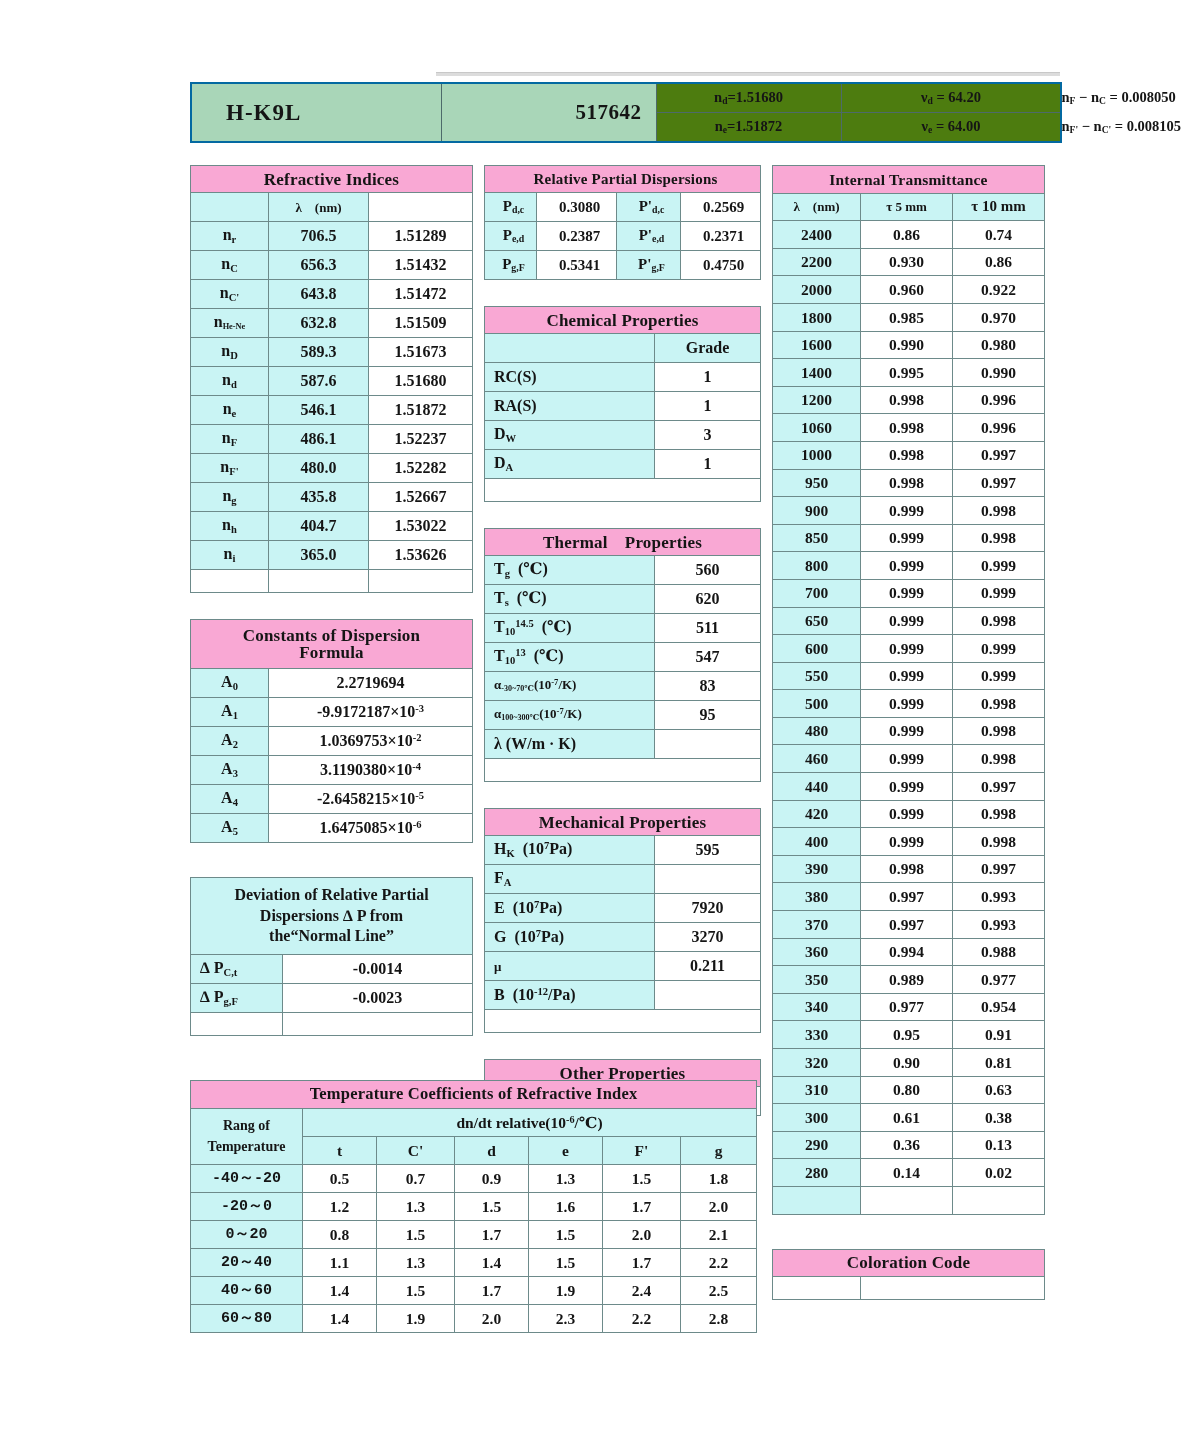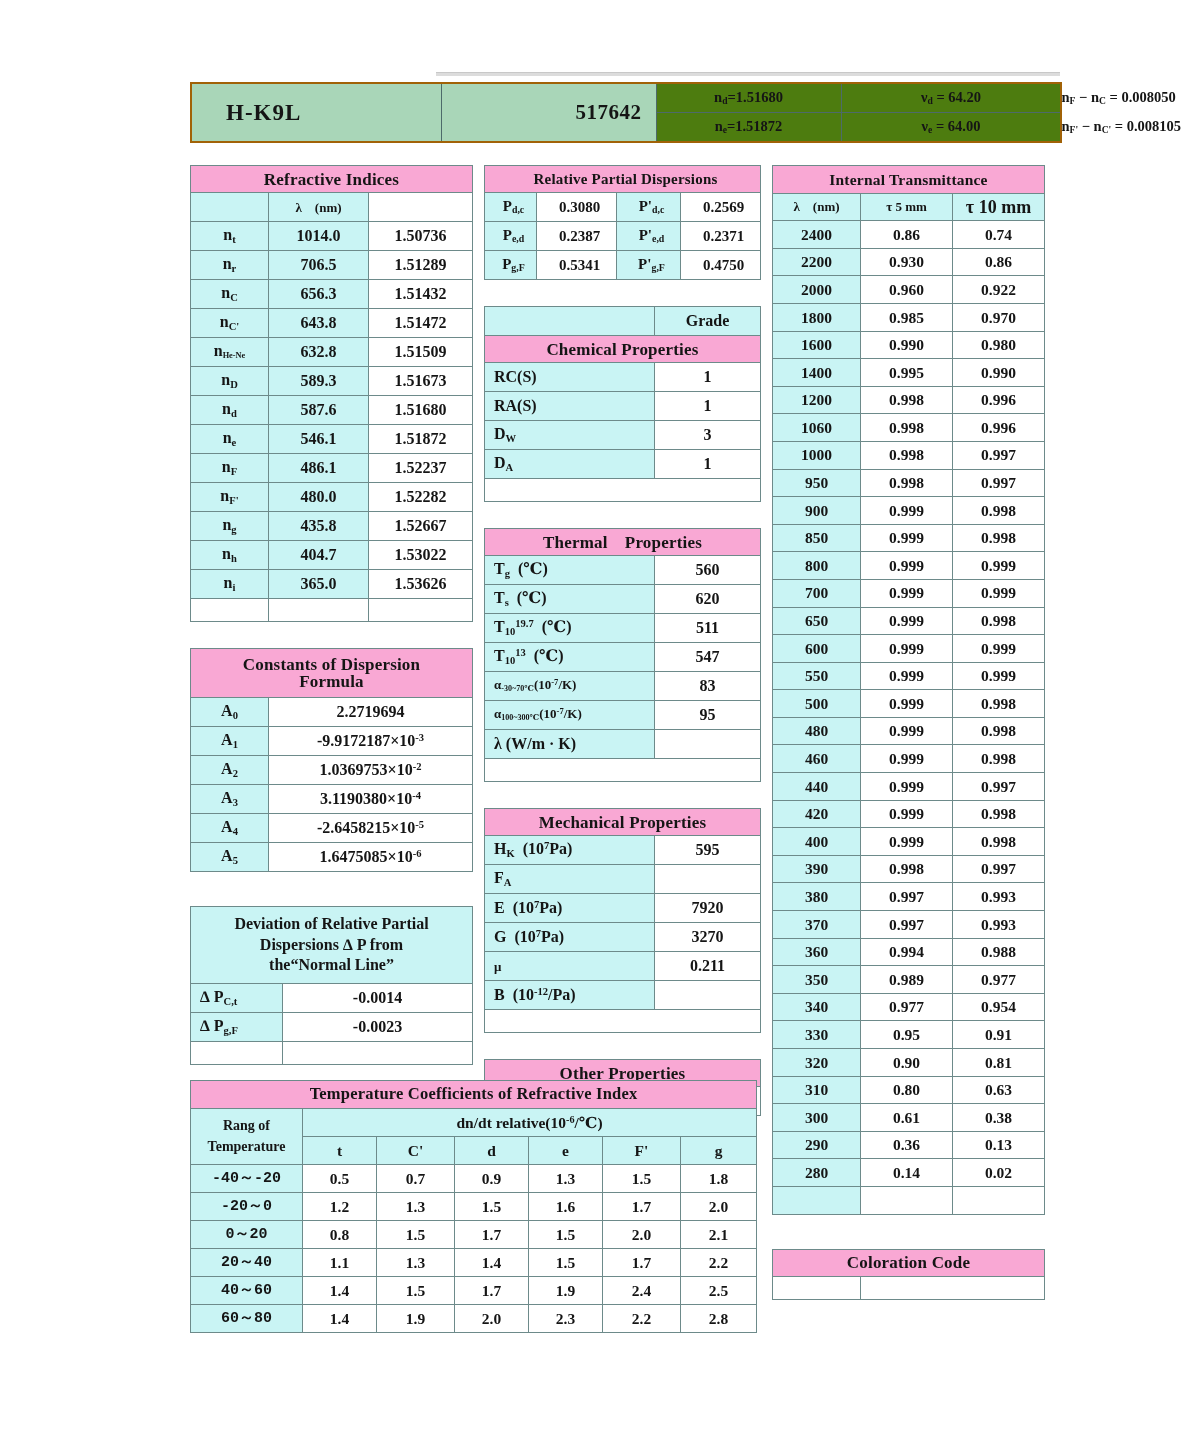--- a/index.html
+++ b/index.html
@@ -49,21 +49,21 @@
   .blank { background: #ffffff; }
   .sect-title {
     background: #f9a8d4;
     font-size: 17px;
     letter-spacing: .2px;
     height: 26px;
   }
 
   
   .headwrap { margin-top: 6px; }
-  .headwrap table { border: 2px solid #a16207; }
+  .headwrap table { border: 2px solid #0369a1; }
   .headwrap td { border: 1px solid #4d6a6a; }
   .h-name {
     background: #a9d6b8;
     text-align: left;
     font-size: 23px;
     padding-left: 34px;
     height: 56px;
     letter-spacing: 1px;
   }
   .h-code {
@@ -166,25 +166,20 @@
         <tbody>
             <tr>
               <td class="sect-title" colspan="3">Refractive Indices</td>
             </tr>
         <tr>
           <td class="cyan r"></td>
           <td class="cyan r" style="font-size:13px">λ　(nm)</td>
           <td class="blank r"></td>
         </tr>
         <tr>
-              <td class="cyan r">n<sub>t</sub></td>
-              <td class="cyan r">1014.0</td>
-              <td class="r-val r">1.50736</td>
-            </tr>
-        <tr>
               <td class="cyan r">n<sub>r</sub></td>
               <td class="cyan r">706.5</td>
               <td class="r-val r">1.51289</td>
             </tr>
         <tr>
               <td class="cyan r">n<sub>C</sub></td>
               <td class="cyan r">656.3</td>
               <td class="r-val r">1.51432</td>
             </tr>
         <tr>
@@ -352,27 +347,27 @@
 
       <div class="spacer"></div>
 
       <table>
         <colgroup>
             <col style="width:170px">
             <col style="width:106px">
           </colgroup>
         <tbody>
             <tr>
+              <td class="sect-title" colspan="2">Chemical Properties</td>
+            </tr>
+        <tr>
           <td class="cyan r"></td>
           <td class="cyan r">Grade</td>
         </tr>
         <tr>
-              <td class="sect-title" colspan="2">Chemical Properties</td>
-            </tr>
-        <tr>
               <td class="cyan r left-lbl">RC(S)</td>
               <td class="r-val r">1</td>
             </tr>
         <tr>
               <td class="cyan r left-lbl">RA(S)</td>
               <td class="r-val r">1</td>
             </tr>
         <tr>
               <td class="cyan r left-lbl">D<sub>W</sub></td>
               <td class="r-val r">3</td>
@@ -400,21 +395,21 @@
             </tr>
         <tr>
               <td class="cyan r left-lbl">T<sub>g</sub>&nbsp;&nbsp;<span>(℃)</span></td>
               <td class="r-val r">560</td>
             </tr>
         <tr>
               <td class="cyan r left-lbl">T<sub>s</sub>&nbsp;&nbsp;<span>(℃)</span></td>
               <td class="r-val r">620</td>
             </tr>
         <tr>
-              <td class="cyan r left-lbl">T<sub>10</sub><sup>19.7</sup>&nbsp;&nbsp;<span>(℃)</span></td>
+              <td class="cyan r left-lbl">T<sub>10</sub><sup>14.5</sup>&nbsp;&nbsp;<span>(℃)</span></td>
               <td class="r-val r">511</td>
             </tr>
         <tr>
               <td class="cyan r left-lbl">T<sub>10</sub><sup>13</sup>&nbsp;&nbsp;<span>(℃)</span></td>
               <td class="r-val r">547</td>
             </tr>
         <tr>
               <td class="cyan r left-lbl" style="font-size:13px">α<sub style="font-size:.62em">-30~70℃</sub><span>(10</span><sup>-7</sup><span>/K)</span></td>
               <td class="r-val r">83</td>
             </tr>
@@ -500,21 +495,21 @@
             <col style="width:92px">
             <col style="width:92px">
           </colgroup>
         <tbody>
             <tr>
               <td class="sect-title" colspan="3">Internal Transmittance</td>
             </tr>
         <tr>
           <td class="cyan" style="font-size:13px">λ　(nm)</td>
           <td class="cyan" style="font-size:13px"><span>τ</span> <span>5 mm</span></td>
-          <td class="cyan" style="font-size:18px"><span>τ</span> <span>10 mm</span></td>
+          <td class="cyan" style="font-size:15px"><span>τ</span> <span>10 mm</span></td>
         </tr>
         <tr>
               <td class="cyan">2400</td>
               <td>0.86</td>
               <td>0.74</td>
             </tr>
         <tr>
               <td class="cyan">2200</td>
               <td>0.930</td>
               <td>0.86</td>

